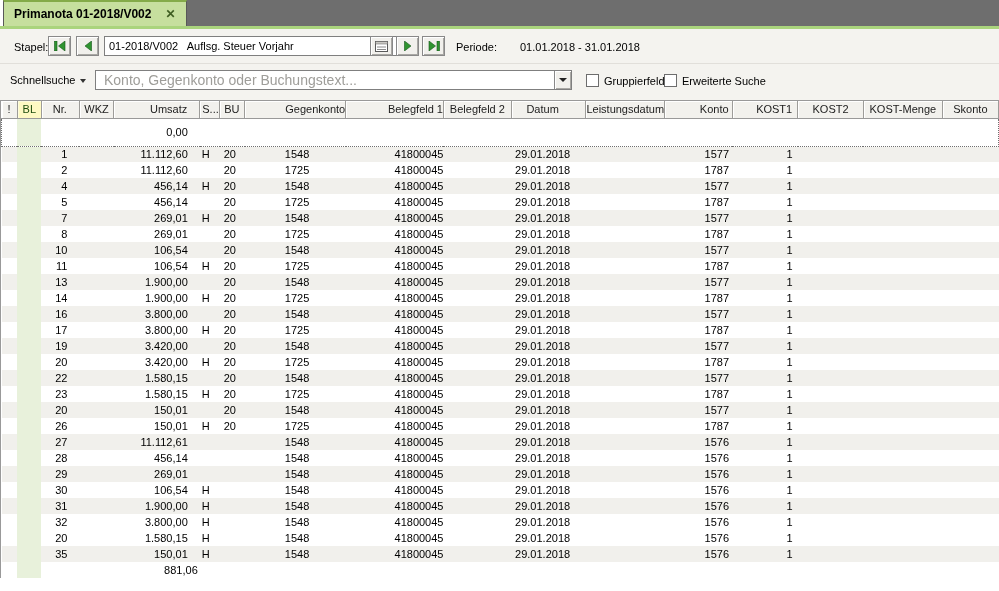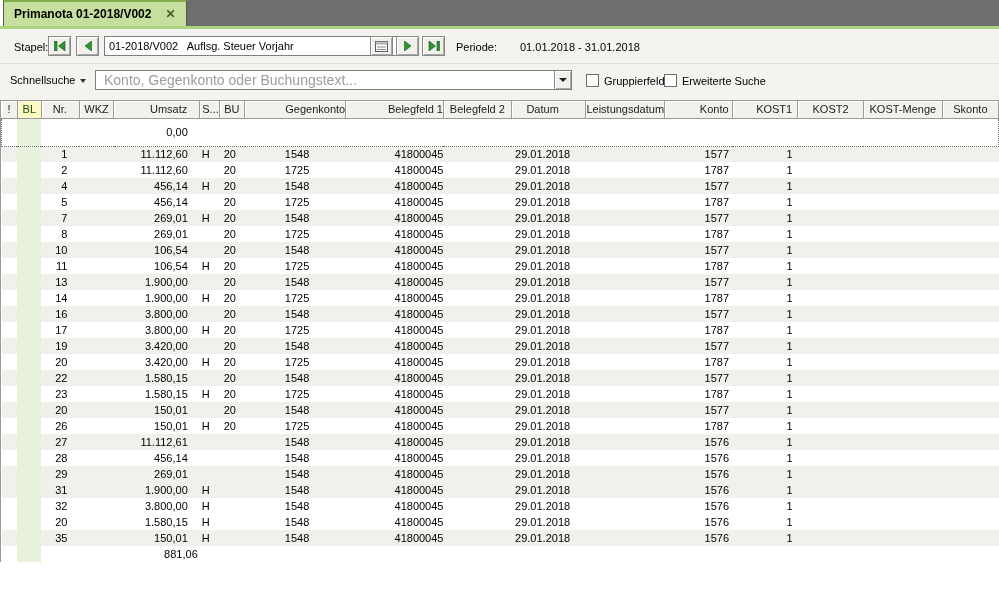--- a/index.html
+++ b/index.html
@@ -619,20 +619,39 @@
             <td class="c8">41800045</td>
             <td class="c9"></td>
             <td class="c10">29.01.2018</td>
             <td class="c11"></td>
             <td class="c12">1576</td>
             <td class="c13">1</td>
             <td class="c14"></td>
             <td class="c15"></td>
             <td class="c16"></td>
           </tr>
+          <tr class="data-row">
+            <td class="c0"></td>
+            <td class="c1 bl-cell"></td>
+            <td class="c2">30</td>
+            <td class="c3"></td>
+            <td class="c4">106,54</td>
+            <td class="c5">H</td>
+            <td class="c6"></td>
+            <td class="c7">1548</td>
+            <td class="c8">41800045</td>
+            <td class="c9"></td>
+            <td class="c10">29.01.2018</td>
+            <td class="c11"></td>
+            <td class="c12">1576</td>
+            <td class="c13">1</td>
+            <td class="c14"></td>
+            <td class="c15"></td>
+            <td class="c16"></td>
+          </tr>
           <tr class="data-row shade">
             <td class="c0"></td>
             <td class="c1 bl-cell"></td>
             <td class="c2">31</td>
             <td class="c3"></td>
             <td class="c4">1.900,00</td>
             <td class="c5">H</td>
             <td class="c6"></td>
             <td class="c7">1548</td>
             <td class="c8">41800045</td>

